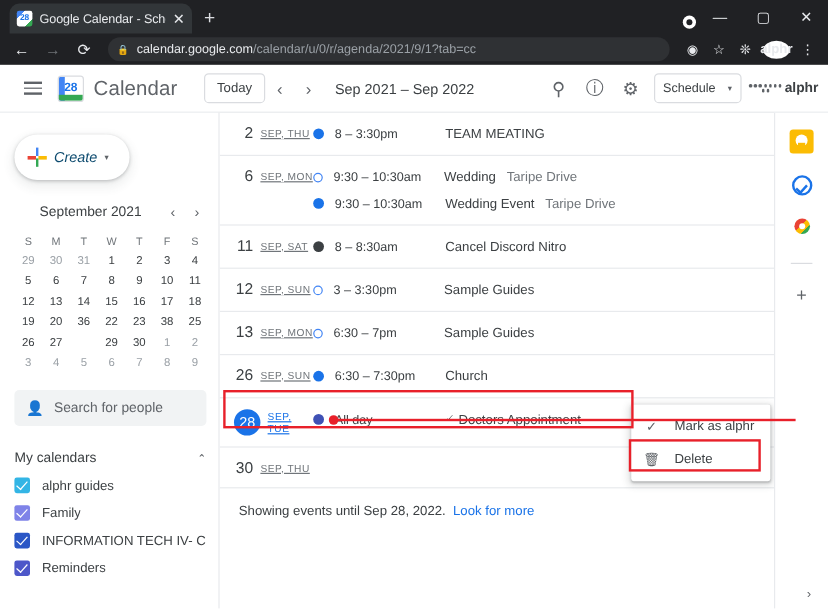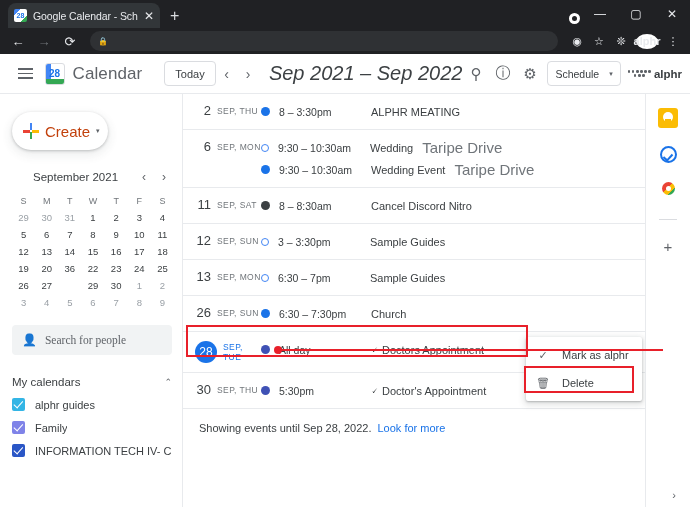--- a/index.html
+++ b/index.html
@@ -71,21 +71,21 @@
   .gc-logo::after{content:"";position:absolute;right:0;bottom:0;width:22px;height:5px;background:#34a853;}
   .gc-logo i{position:absolute;inset:0;display:flex;align-items:center;justify-content:center;
     font-style:normal;font-size:10px;font-weight:bold;color:#1a73e8;z-index:2;}
   .brand { font-size: 17px; color: #5f6368; margin-left: 8px; letter-spacing: 0.1px; }
   .today-btn {
     margin-left: 22px; height: 25px; border: 1px solid #dadce0; border-radius: 4px;
     font-size: 11px; color: #3c4043; padding: 0 10px; display: flex; align-items: center;
     background: #fff; cursor: pointer;
   }
   .arrowbtn { width: 24px; text-align: center; font-size: 14px; color: #5f6368; cursor: pointer; }
-  .range-title { font-size: 20px; color: #3c4043; margin-left: 10px; white-space: nowrap; font-style: italic; }
+  .range-title { font-size: 12px; color: #3c4043; margin-left: 10px; white-space: nowrap; }
   .hspacer { flex: 1 1 auto; }
   .hicon { width: 30px; text-align: center; font-size: 15px; color: #5f6368; cursor: pointer; }
   .view-select {
     height: 25px; border: 1px solid #dadce0; border-radius: 4px; font-size: 10.5px;
     color: #3c4043; display: flex; align-items: center; gap: 10px; padding: 0 7px; cursor: pointer;
     margin-left: 4px;
   }
   .caret { font-size: 7px; color: #5f6368; }
   .apps-grid { width: 28px; display: flex; flex-wrap: wrap; gap: 1.5px; justify-content: center; margin-left: 6px; cursor:pointer;}
   .apps-grid i { width: 2.6px; height: 2.6px; background: #5f6368; border-radius: 50%; display: block; }
@@ -98,21 +98,21 @@
     margin: 8px 0 0 12px; width: 96px; height: 38px; border-radius: 22px; background: #fff;
     box-shadow: 0 1px 3px rgba(60,64,67,.3), 0 4px 8px 3px rgba(60,64,67,.07);
     display: flex; align-items: center; gap: 6px; padding-left: 11px; cursor: pointer;
   }
   .plus-icon { position: relative; width: 16px; height: 16px; flex: 0 0 auto; }
   .plus-icon i { position: absolute; display: block; }
   .plus-icon i:nth-child(1){ left:0; top:7px; width:7px; height:2.6px; background:#ea4335;}
   .plus-icon i:nth-child(2){ left:9px; top:7px; width:7px; height:2.6px; background:#fbbc04;}
   .plus-icon i:nth-child(3){ left:6.7px; top:0; width:2.6px; height:7px; background:#4285f4;}
   .plus-icon i:nth-child(4){ left:6.7px; top:9px; width:2.6px; height:7px; background:#34a853;}
-  .create-label { font-size: 15px; color: #c2410c; }
+  .create-label { font-size: 12px; color: #0c4a6e; font-style: italic; }
 
   .mini-cal { margin: 16px 8px 0 12px; }
   .mini-head { display: flex; align-items: center; height: 22px; }
   .mini-month { font-size: 11.5px; color: #3c4043; flex: 1 1 auto; margin-left: 21px; }
   .mini-nav { width: 20px; text-align: center; font-size: 12px; color: #5f6368; cursor: pointer; }
   .mini-grid { display: grid; grid-template-columns: repeat(7, 1fr); margin-top: 5px; }
   .mini-grid div {
     height: 17px; display: flex; align-items: center; justify-content: center;
     font-size: 9.5px; color: #3c4043;
   }
@@ -132,21 +132,21 @@
     content:""; position:absolute; width:17px;height:17px;border-radius:50%;
     background:#1a73e8; z-index:-1;
   }
   .mini-grid span { position: relative; z-index: 1; }
 
   .search-people {
     margin: 14px 10px 0 12px; height: 30px; background: #f1f3f4; border-radius: 4px;
     display: flex; align-items: center; gap: 8px; padding: 0 10px; cursor: text;
   }
   .sp-icon { font-size: 12px; color: #5f6368; }
-  .sp-text { font-size: 11.5px; color: #5f6368; font-family: Liberation Serif, serif; }
+  .sp-text { font-size: 11.5px; color: #5f6368; }
 
   .cal-section { margin: 16px 10px 0 12px; }
   .cal-sec-head { display: flex; align-items: center; height: 22px; }
   .cal-sec-title { font-size: 11.5px; color: #3c4043; flex: 1 1 auto; }
   .cal-sec-caret { font-size: 9px; color: #5f6368; cursor: pointer; }
   .cal-item { display: flex; align-items: center; gap: 10px; height: 23px; cursor: pointer; }
   .cb {
     width: 13px; height: 13px; border-radius: 2px; flex: 0 0 auto; position: relative;
   }
   .cb::after {
@@ -158,29 +158,29 @@
   
   .main { flex: 1 1 auto; position: relative; overflow: hidden; border-left: 1px solid #e8eaed; }
   .agenda { padding: 0 0 0 0; }
   .agrow {
     display: flex; align-items: flex-start; border-bottom: 1px solid #e8eaed;
     padding: 9px 0 9px 0; min-height: 34px;
   }
   .agrow:last-of-type { border-bottom: 1px solid #e8eaed; }
   .daycol { width: 78px; flex: 0 0 78px; display: flex; align-items: center; gap: 6px; padding-left: 12px; }
   .daynum { font-size: 13px; color: #3c4043; min-width: 16px; text-align: right; }
-  .daylbl { font-size: 8.5px; color: #70757a; letter-spacing: 0.4px; }
+  .daylbl { font-size: 8.5px; color: #70757a; letter-spacing: 0.4px; text-decoration: underline; }
   .evcol { flex: 1 1 auto; }
   .evline { display: flex; align-items: center; height: 17px; }
   .evline + .evline { margin-top: 5px; }
   .dot { width: 9px; height: 9px; border-radius: 50%; flex: 0 0 auto; }
   .dot.hollow { background: transparent; border: 1.5px solid #4285f4; width: 8px; height: 8px; }
   .evtime { font-size: 10.5px; color: #3c4043; margin-left: 9px; width: 92px; flex: 0 0 92px; }
   .evtitle { font-size: 11px; color: #3c4043; display: flex; align-items: center; gap: 4px; }
-  .evloc { font-size: 15px; color: #70757a; margin-left: 5px; }
+  .evloc { font-size: 11px; color: #70757a; margin-left: 5px; }
   .task-icon { font-size: 10px; color: #3c4043; }
 
   .day-today .daynum {
     background: #1a73e8; color: #fff; border-radius: 50%; width: 22px; height: 22px;
     display: inline-flex; align-items: center; justify-content: center; font-size: 12px; text-align:center;
     min-width: 22px;
   }
   .day-today .daylbl { color: #1a73e8; }
 
   .footer-note { padding: 13px 0 0 16px; font-size: 11px; color: #3c4043; }
@@ -237,20 +237,21 @@
     <span>—</span>
     <span>▢</span>
     <span>✕</span>
   </div>
   <div class="omnibar">
     <span class="navbtn">←</span>
     <span class="navbtn dim">→</span>
     <span class="navbtn">⟳</span>
     <div class="urlbox">
       <span class="lock">🔒</span>
+      <span class="url"><b>calendar.google.com</b><span>/calendar/u/0/r/agenda/2021/9/1?tab=cc</span></span>
     </div>
     <div class="omni-icons">
       <span>◉</span>
       <span>☆</span>
       <span>❊</span>
       <span class="avatar-sm">alphr</span>
       <span>⋮</span>
     </div>
   </div>
 </div>
@@ -391,21 +392,21 @@
           <div>
             <span>36</span>
           </div>
           <div>
             <span>22</span>
           </div>
           <div>
             <span>23</span>
           </div>
           <div>
-            <span>24</span>
+            <span>38</span>
           </div>
           <div>
             <span>25</span>
           </div>
           <div>
             <span>26</span>
           </div>
           <div>
             <span>27</span>
           </div>
@@ -464,38 +465,42 @@
             <span class="cal-name">alphr guides</span>
           </div>
           <div class="cal-item">
             <span class="cb" style="background: rgb(127, 131, 232);"></span>
             <span class="cal-name">Family</span>
           </div>
           <div class="cal-item">
             <span class="cb" style="background: rgb(42, 86, 198);"></span>
             <span class="cal-name">INFORMATION TECH IV- C…</span>
           </div>
+          <div class="cal-item">
+            <span class="cb" style="background: rgb(77, 87, 201);"></span>
+            <span class="cal-name">Reminders</span>
+          </div>
           <div class="cal-item"></div>
         </div>
     </div>
   </div>
 
   <div class="main">
     <div class="agenda" id="agenda-list">
         <div class="agrow">
           <div class="daycol">
             <span class="daynum">2</span>
             <span class="daylbl">SEP, THU</span>
           </div>
           <div class="evcol">
             <div class="evline">
               <span class="dot" style="background: rgb(26, 115, 232);"></span>
               <span class="evtime">8 – 3:30pm</span>
               <span class="evtitle">
-                <span>ALPHR MEATING</span>
+                <span>TEAM MEATING</span>
               </span>
             </div>
           </div>
         </div>
         <div class="agrow">
           <div class="daycol">
             <span class="daynum">6</span>
             <span class="daylbl">SEP, MON</span>
           </div>
           <div class="evcol">
@@ -590,30 +595,20 @@
                 <span class="task-icon">🗸</span>
                 <span>Doctors Appointment</span>
               </span>
             </div>
           </div>
         </div>
         <div class="agrow">
           <div class="daycol">
             <span class="daynum">30</span>
             <span class="daylbl">SEP, THU</span>
-          </div>
-          <div class="evcol">
-            <div class="evline">
-              <span class="dot" style="background: rgb(63, 81, 181);"></span>
-              <span class="evtime">5:30pm</span>
-              <span class="evtitle">
-                <span class="task-icon">🗸</span>
-                <span>Doctor's Appointment</span>
-              </span>
-            </div>
           </div>
         </div>
       </div>
     <div class="footer-note">
       <span>Showing events until Sep 28, 2022.</span><a>Look for more</a>
     </div>
 
     <div class="ctx-menu">
       <div class="ctx-item">
         <span class="ctx-ic">✓</span>

